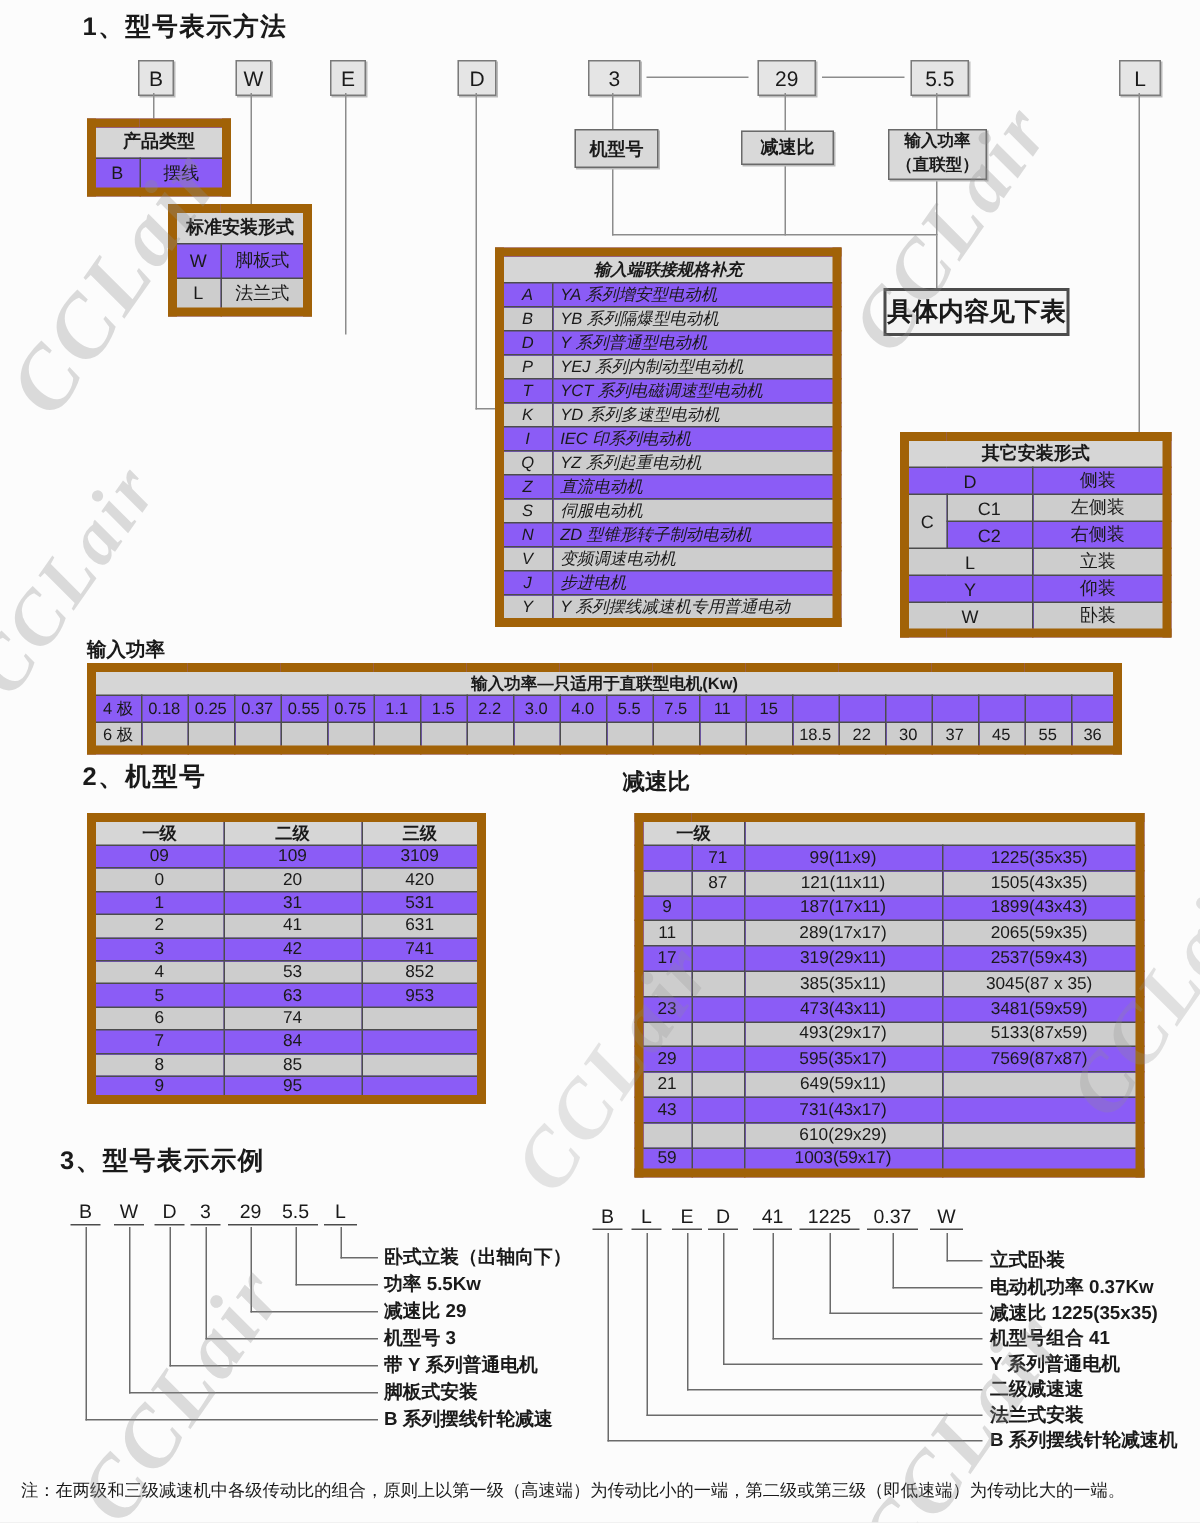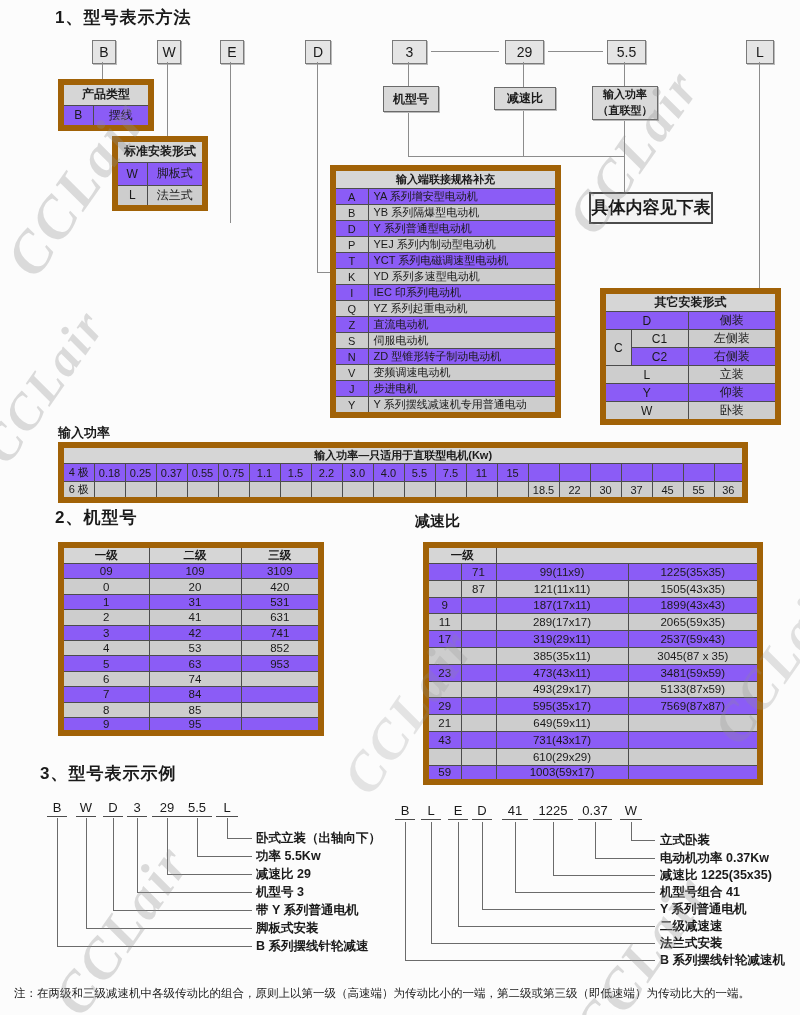--- a/index.html
+++ b/index.html
@@ -24,21 +24,21 @@
   th,td{border:1px solid #4c4c4c;text-align:center;overflow:hidden;white-space:nowrap;padding:0;}
   th{background:#d6d6d6;font-weight:bold;}
   .alt tbody tr:nth-child(even) td{background:#cdcdcd;}
   .tbl-product{left:58px;top:79px;width:90px;font-size:12px;}
   .tbl-product tr{height:23px;}
   .tbl-mount{left:112px;top:136px;width:90px;font-size:12px;}
   .tbl-mount tr{height:23px;}
   .tbl-stage{left:150px;top:223px;width:140px;font-size:12px;}
   .tbl-stage tr{height:22px;}
   .tbl-conn{left:330px;top:165px;width:225px;font-size:11px;}
-  .tbl-conn tr{height:15.9px;}
+  .tbl-conn tr{height:15.9px;font-style:italic;}
   .tbl-conn td:first-child{text-align:center;}
   .tbl-conn td+td{text-align:left;padding-left:5px;}
   .tbl-other{left:600px;top:288px;width:175px;font-size:12px;}
   .tbl-other tr{height:16.4px;}
   .tbl-power{left:58px;top:442px;width:684px;font-size:11px;}
   .tbl-power tr{height:18px;}
   .tbl-model{left:58px;top:542px;width:260px;font-size:11.5px;}
   .tbl-model tr{height:15.4px;}
   .tbl-ratio{left:423px;top:542px;width:334px;font-size:11.5px;}
   .tbl-ratio tr{height:16.8px;}

